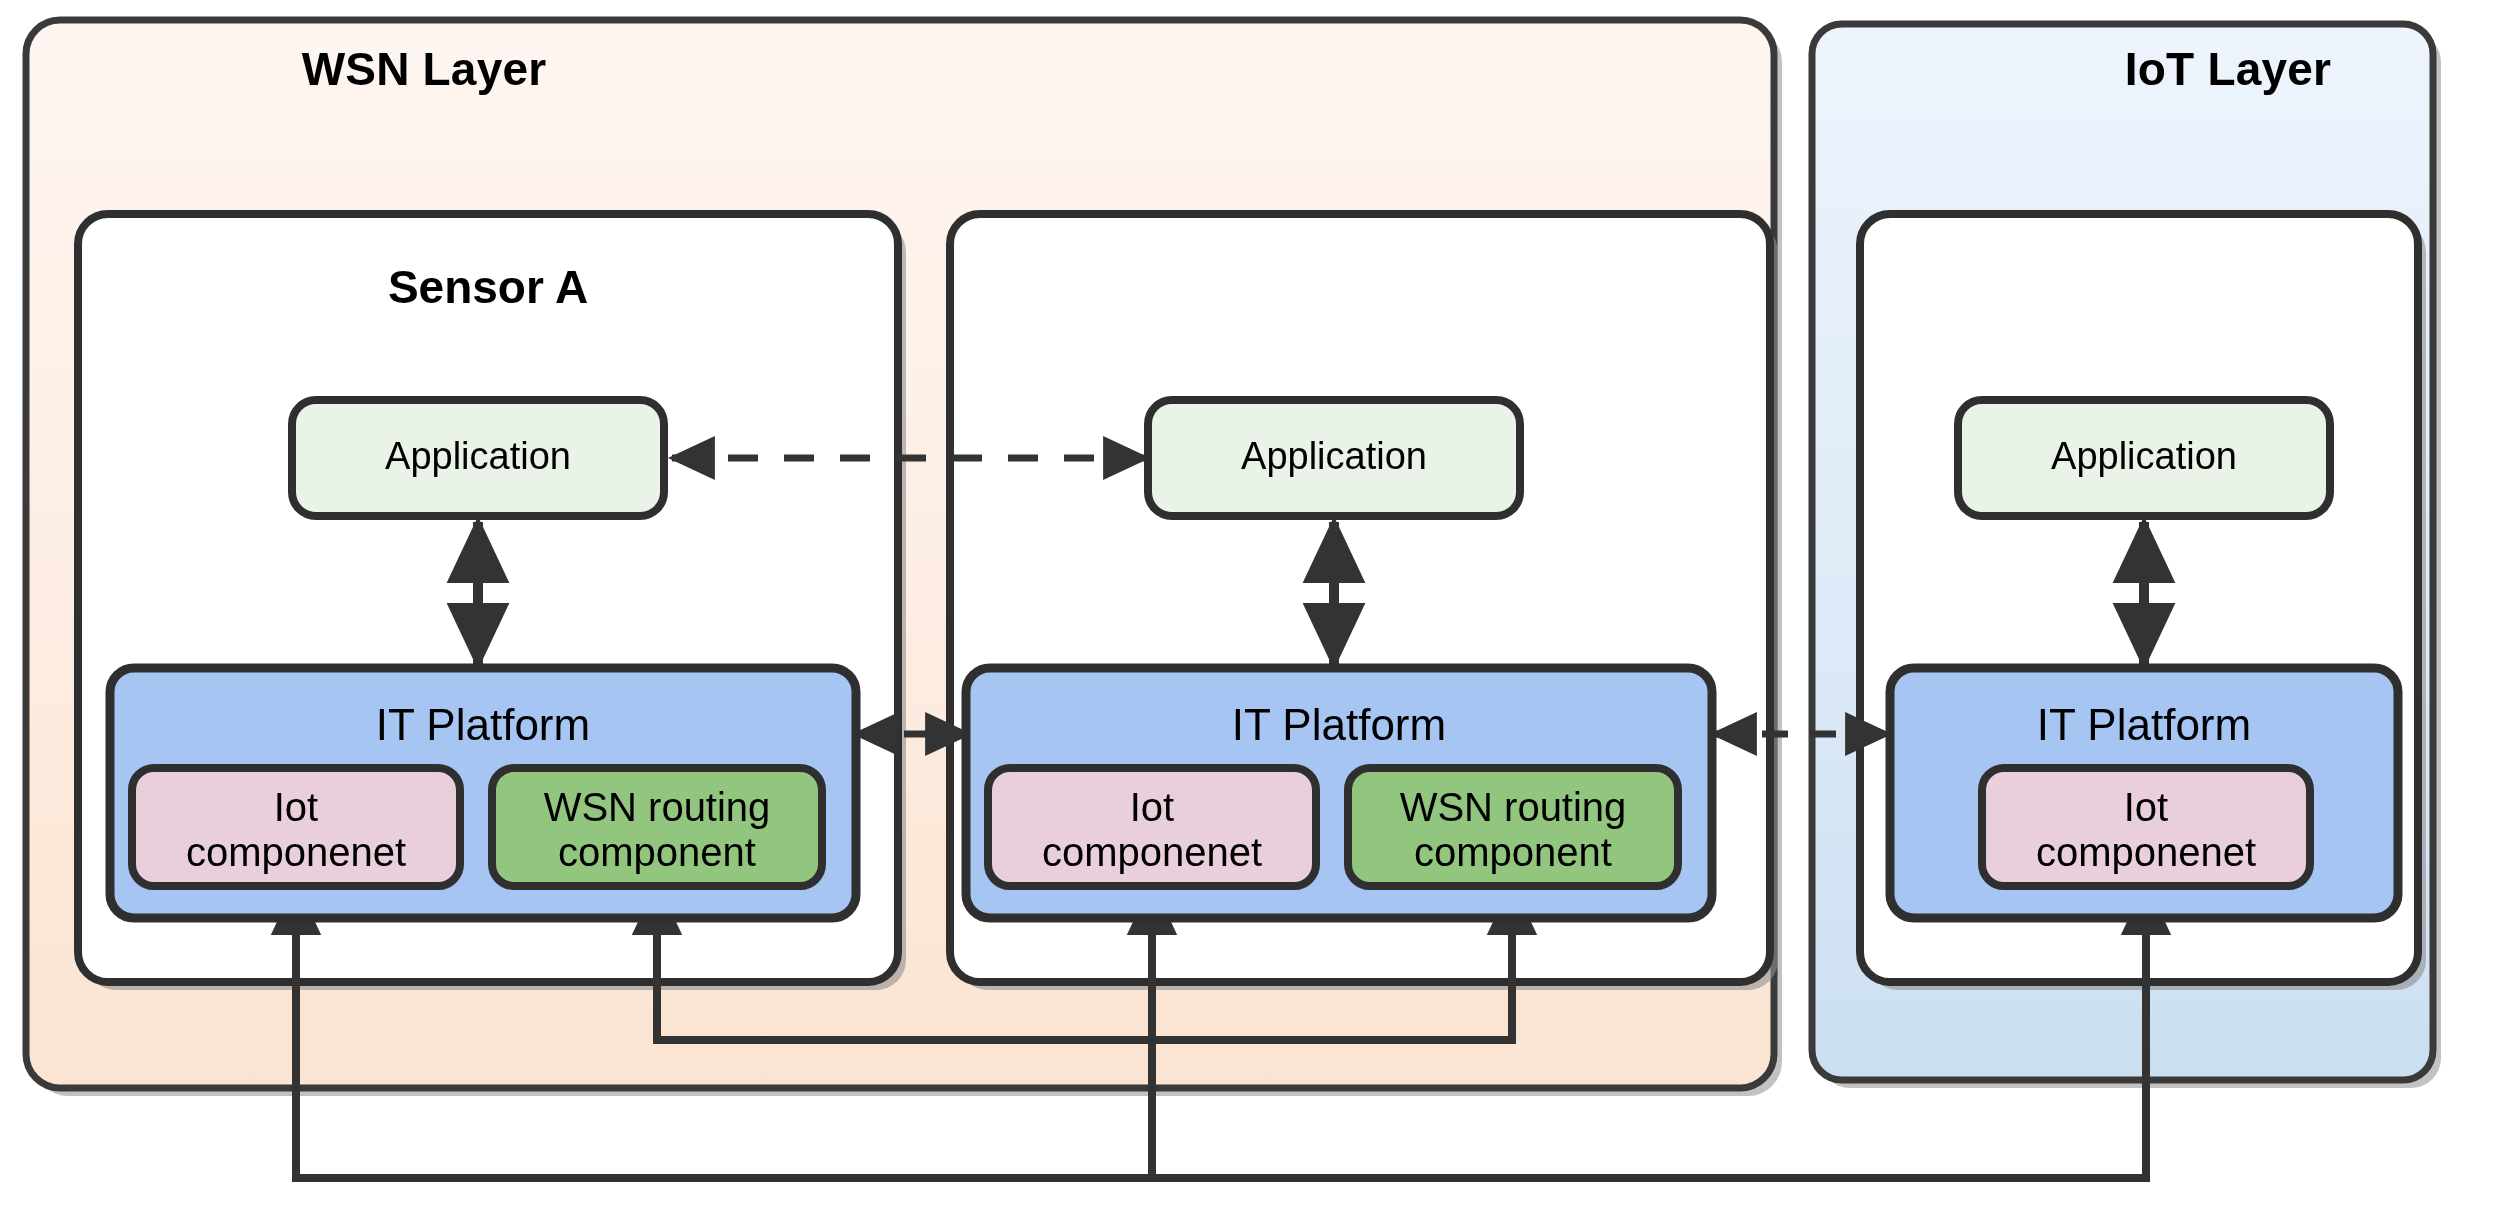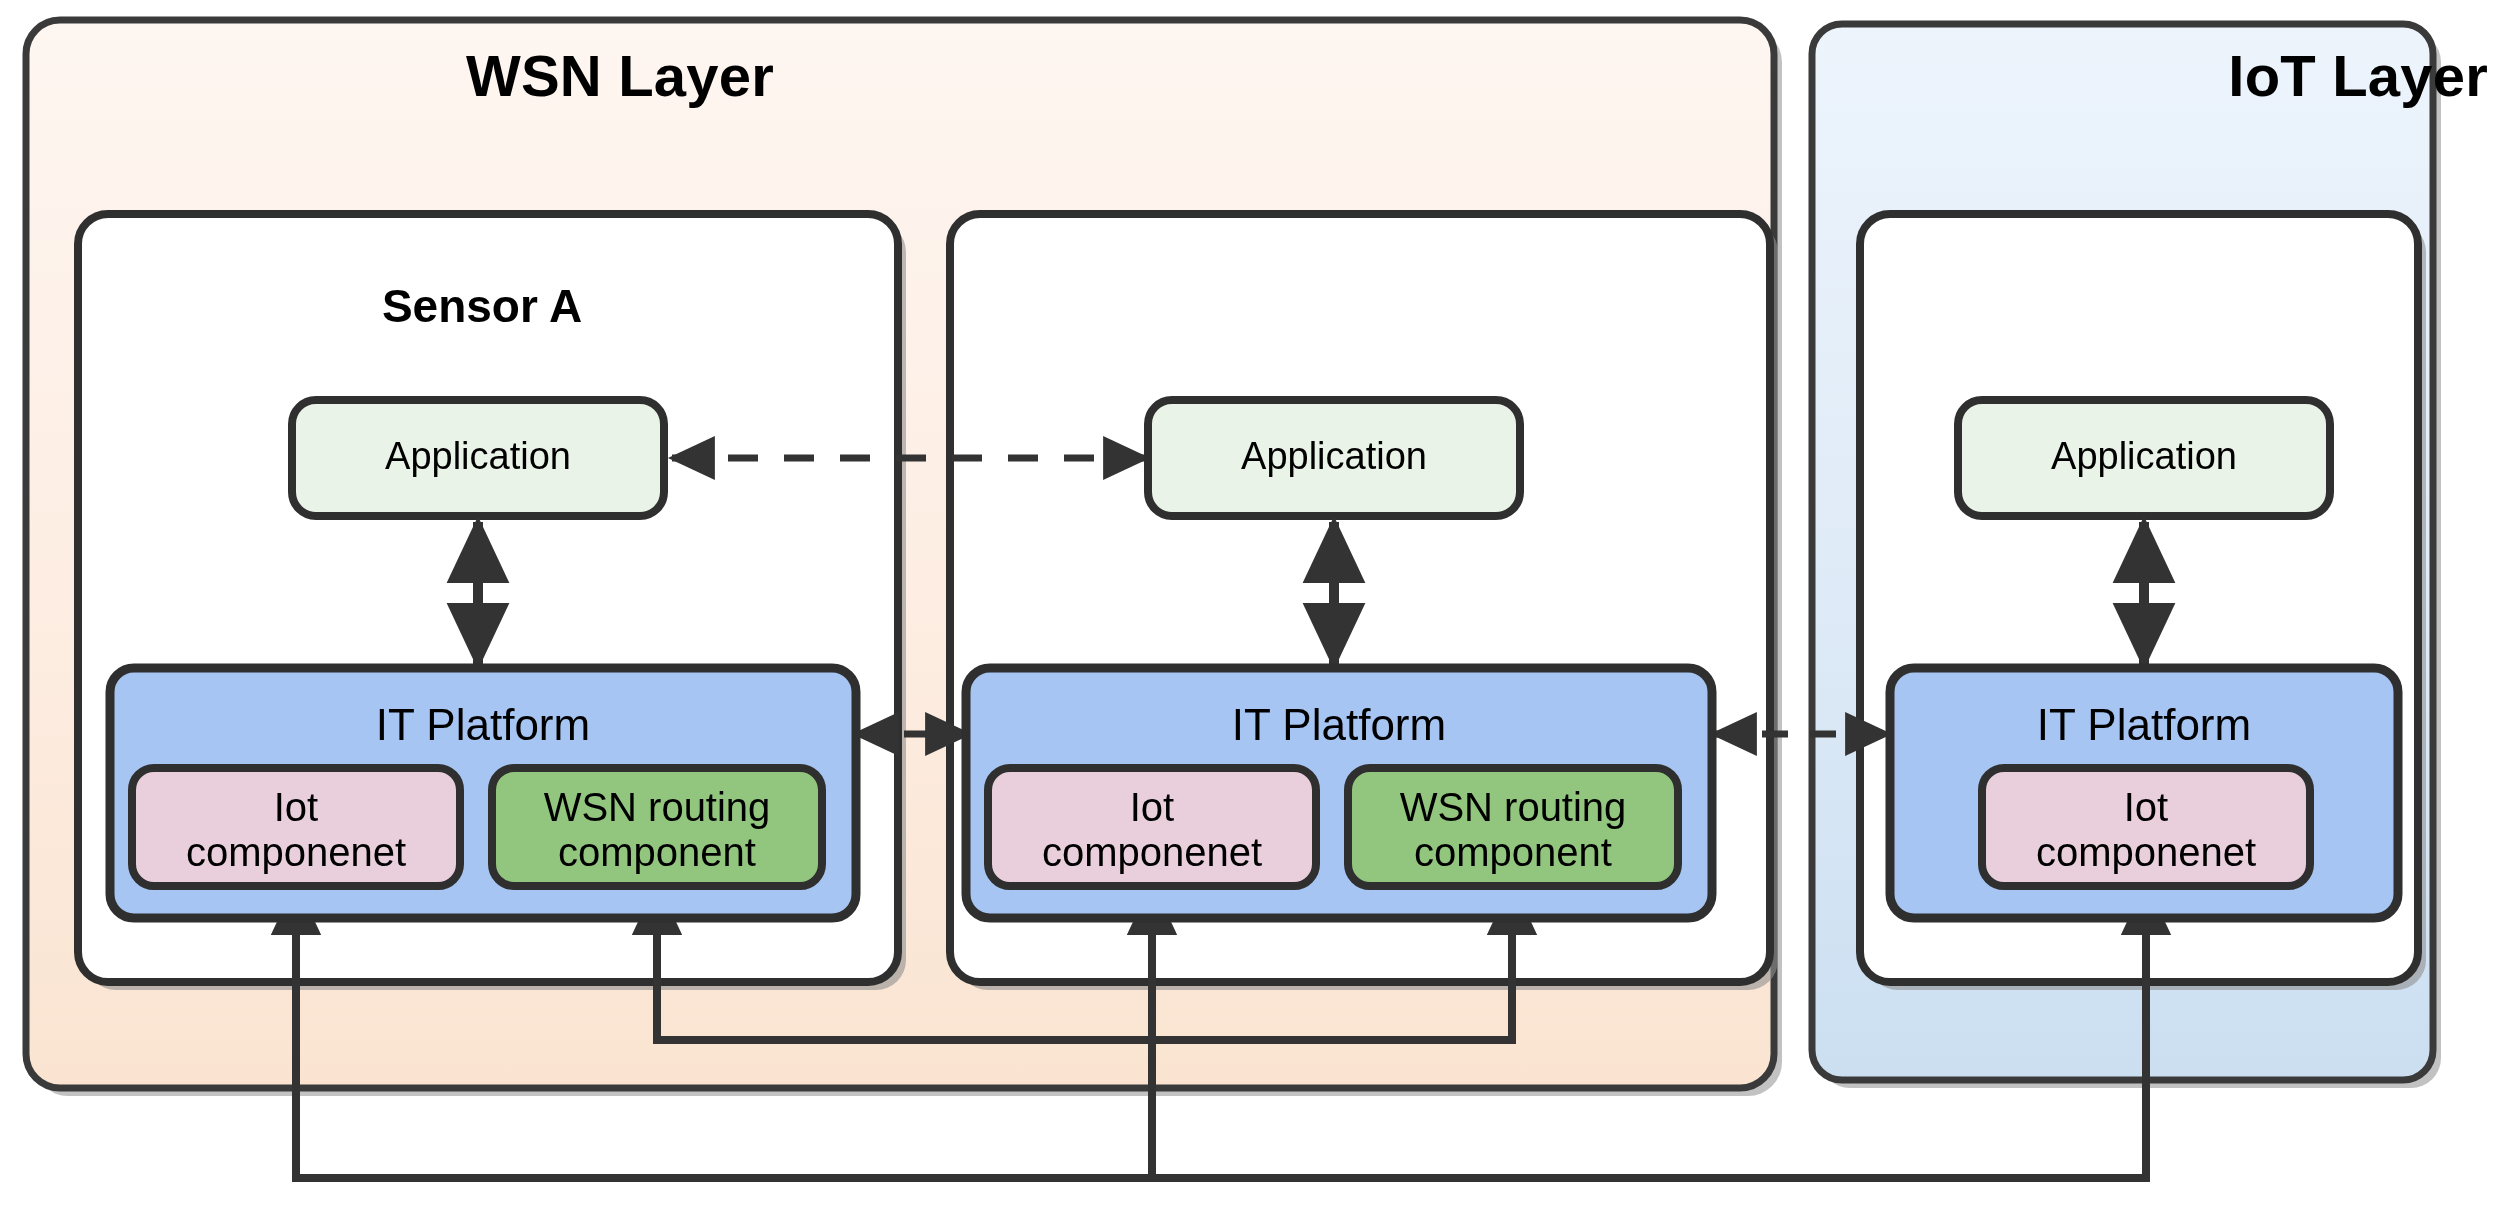--- a/index.html
+++ b/index.html
@@ -23,24 +23,24 @@
   }
   .txt {
     position: absolute;
     color: #000000;
     text-align: center;
     line-height: 1.12;
     white-space: pre-line;
     pointer-events: none;
   }
   .layer-title {
-    font-size: 58px;
+    font-size: 46px;
     font-weight: bold;
     letter-spacing: 0.2px;
-    text-align: right;
+    text-align: center;
   }
   .node-title {
     font-size: 46px;
     font-weight: bold;
   }
   .platform-title {
     font-size: 44px;
     font-weight: normal;
   }
   .app-label {
@@ -126,21 +126,21 @@
     <rect x="988" y="768" width="328" height="118" rx="22" ry="22" fill="#E9CFDC" stroke="#2f2f2f" stroke-width="8"></rect>
     <rect x="1348" y="768" width="330" height="118" rx="22" ry="22" fill="#92C67E" stroke="#2f2f2f" stroke-width="8"></rect>
 
     <rect x="1982" y="768" width="328" height="118" rx="22" ry="22" fill="#E9CFDC" stroke="#2f2f2f" stroke-width="8"></rect>
   </svg>
 
   <div class="txt layer-title" style="left:74px; top:44px; width:700px;">WSN Layer</div>
 
   <div class="txt layer-title" style="left:1968px; top:44px; width:520px;">IoT Layer</div>
 
-  <div class="txt node-title" style="left:72px; top:262px; width:820px;margin-top:19px;">Sensor A</div>
+  <div class="txt node-title" style="left:78px; top:262px; width:820px;">Sensor A</div>
 
 
 
   <div class="txt app-label" style="left:292px; top:435px; width:372px;">Application</div>
 
   <div class="txt app-label" style="left:1148px; top:435px; width:372px;">Application</div>
 
   <div class="txt app-label" style="left:1958px; top:435px; width:372px;">Application</div>
 
   <div class="txt platform-title" style="left:110px; top:700px; width:746px;">IT Platform</div>

